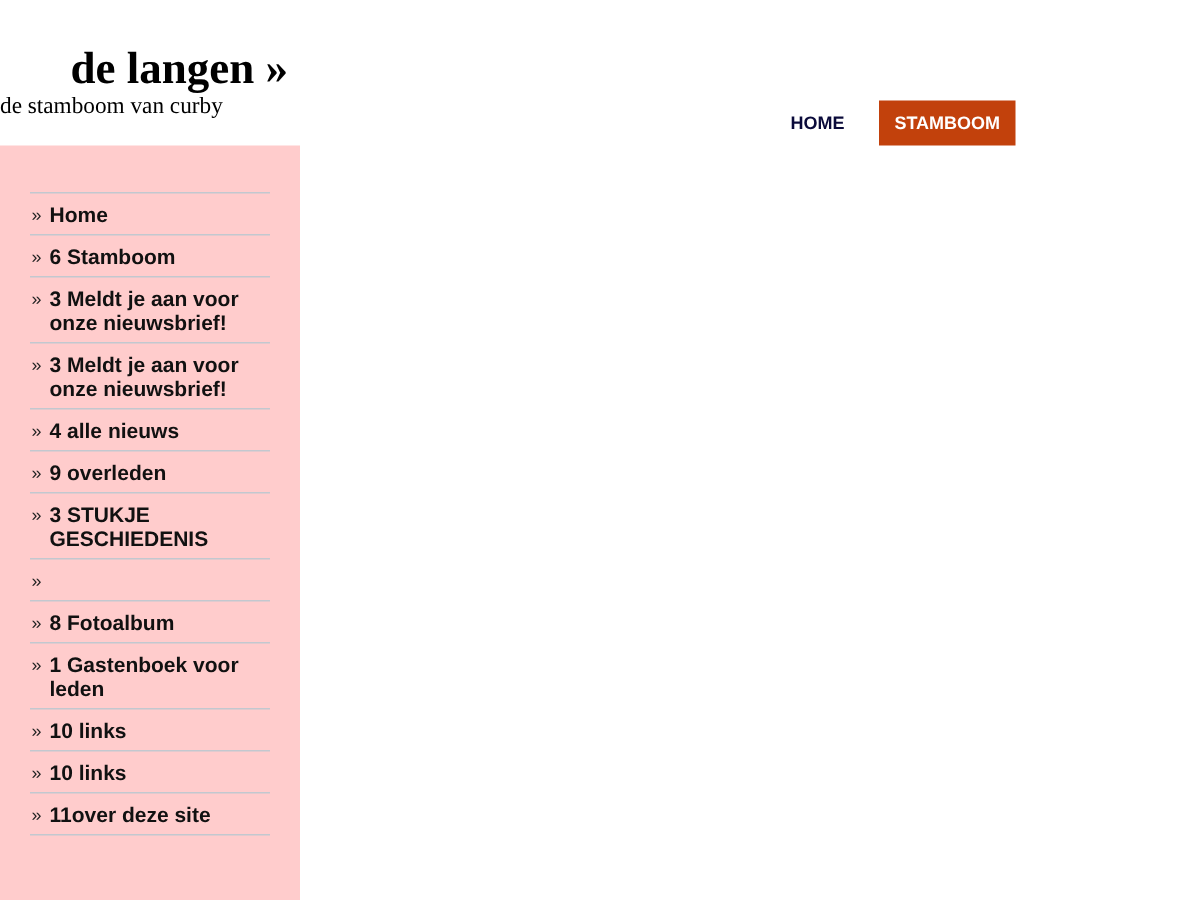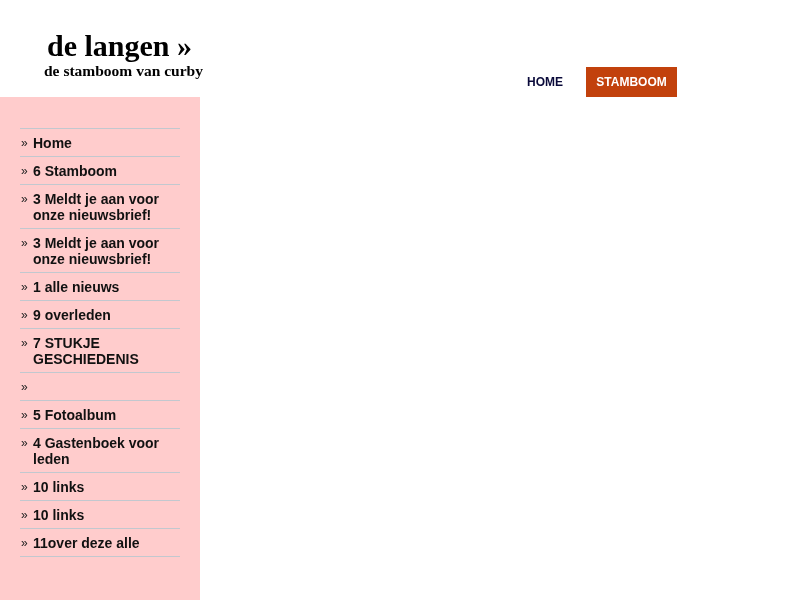--- a/index.html
+++ b/index.html
@@ -7,22 +7,22 @@
     body { position: relative; font-family: "Liberation Sans", sans-serif; }
 
     .logo { position: absolute; top: 30px; left: 0; width: 200px; text-align: right; }
     .site-title {
       font-family: "Liberation Serif", "DejaVu Serif", serif;
       font-weight: bold; font-size: 30px; line-height: 32px; color: #000;
       padding-right: 8px;
     }
     .site-subtitle {
       font-family: "Liberation Serif", "DejaVu Serif", serif;
-      font-weight: bold; font-size: 15.5px; line-height: 18px; color: #000;
-      text-align: left; white-space: nowrap; padding-left: 44px;
+      font-weight: normal; font-size: 15.5px; line-height: 18px; color: #000;
+      text-align: left; white-space: nowrap;
     }
 
     .topnav { position: absolute; top: 67px; left: 508px; display: flex; height: 30px; }
     .topnav-item {
       display: flex; align-items: center; justify-content: center;
       font-weight: bold; font-size: 12px; text-transform: uppercase;
       text-decoration: none; height: 30px;
     }
     .topnav-item.home { width: 74px; color: #0a0a3a; }
     .topnav-item.active { width: 91px; margin-left: 4px; background: #c2410c; color: #ffffff; }
@@ -62,47 +62,47 @@
     <li class="menu-item">
       <span class="menu-bullet">»</span>
       <span class="menu-label">3 Meldt je aan voor onze nieuwsbrief!</span>
     </li>
     <li class="menu-item">
       <span class="menu-bullet">»</span>
       <span class="menu-label">3 Meldt je aan voor onze nieuwsbrief!</span>
     </li>
     <li class="menu-item">
       <span class="menu-bullet">»</span>
-      <span class="menu-label">1 alle nieuws</span>
+      <span class="menu-label">4 alle nieuws</span>
     </li>
     <li class="menu-item">
       <span class="menu-bullet">»</span>
       <span class="menu-label">9 overleden</span>
     </li>
     <li class="menu-item">
       <span class="menu-bullet">»</span>
-      <span class="menu-label">7 STUKJE GESCHIEDENIS</span>
+      <span class="menu-label">3 STUKJE GESCHIEDENIS</span>
     </li>
     <li class="menu-item">
       <span class="menu-bullet">»</span>
     </li>
     <li class="menu-item">
       <span class="menu-bullet">»</span>
-      <span class="menu-label">5 Fotoalbum</span>
+      <span class="menu-label">8 Fotoalbum</span>
     </li>
     <li class="menu-item">
       <span class="menu-bullet">»</span>
-      <span class="menu-label">4 Gastenboek voor leden</span>
+      <span class="menu-label">1 Gastenboek voor leden</span>
     </li>
     <li class="menu-item">
       <span class="menu-bullet">»</span>
       <span class="menu-label">10 links</span>
     </li>
     <li class="menu-item">
       <span class="menu-bullet">»</span>
       <span class="menu-label">10 links</span>
     </li>
     <li class="menu-item">
       <span class="menu-bullet">»</span>
-      <span class="menu-label">11over deze alle</span>
+      <span class="menu-label">11over deze site</span>
     </li>
   </ul>
 </aside>
 
 </body></html>

